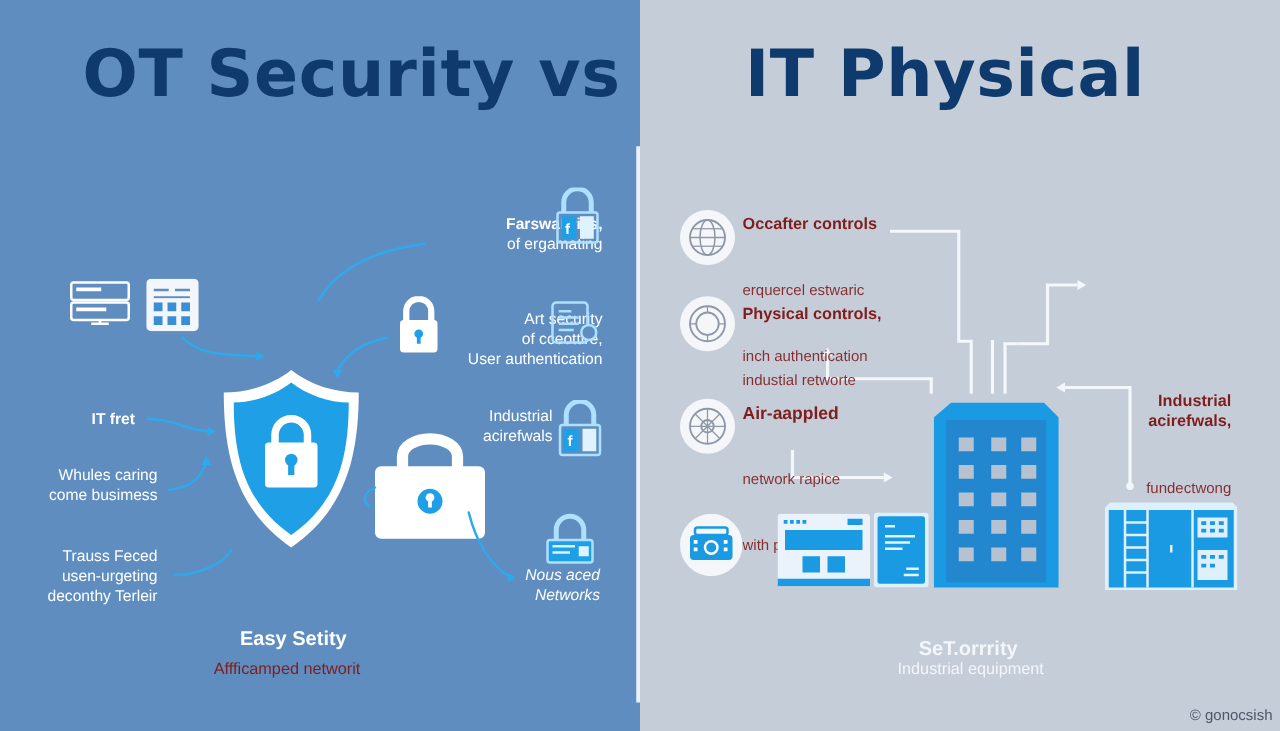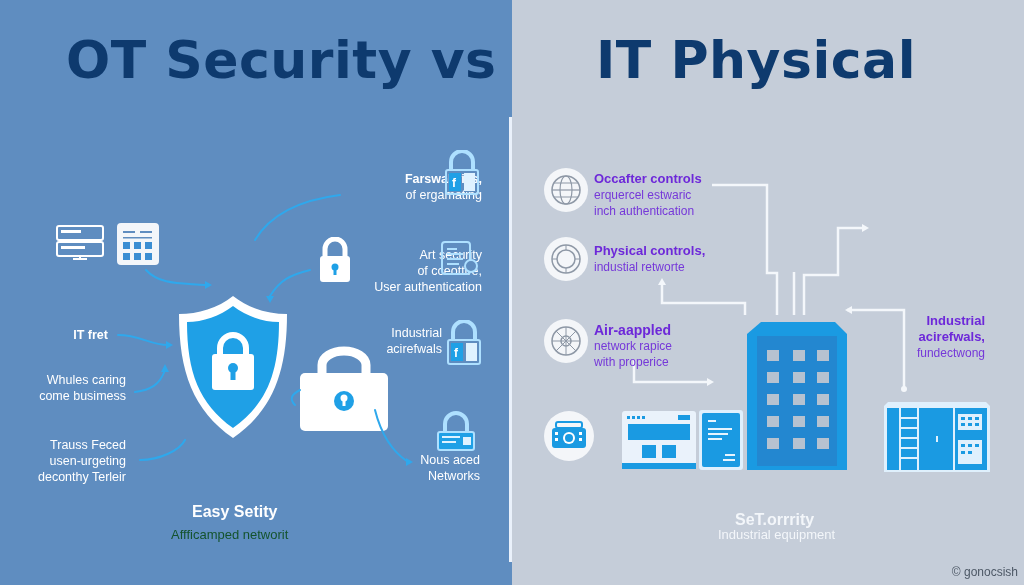--- a/index.html
+++ b/index.html
@@ -7,25 +7,25 @@
   body { position: relative; font-family: "DejaVu Sans", sans-serif; background: #c4ccd8; }
   .panel { position: absolute; top: 0; height: 585px; }
   .left { left: 0; width: 512px; background: #5f8dc0; }
   .right { left: 512px; width: 512px; background: #c5cdd9; }
   .title { position: absolute; top: 30px; font-weight: bold; font-size: 52px; color: #0e3a6e; letter-spacing: 0.5px; font-family: "DejaVu Sans", sans-serif; text-align: center; }
   .title-left { left: 66px; }
   .title-right { left: 596px; }
   .divider { position: absolute; left: 509px; top: 117px; width: 3px; height: 445px; background: #eaf1fb; }
   .lbl { position: absolute; color: #fff; font-size: 12.5px; line-height: 16px; font-family: "Liberation Sans", sans-serif; }
   .lbl.r { text-align: right; }
-  .lbl.grey { color: #6d28d9; }
+  .lbl.grey { color: #7f1d1d; }
   .lbl .h { font-weight: bold; font-size: 13px; }
-  .lbl .s { font-size: 12px; opacity: 0.9; }
+  .lbl .s { font-size: 12px; opacity: 0.9; margin-top: 37px; }
   .caption-h { position: absolute; font-weight: bold; font-size: 16px; color: #fff; font-family: "Liberation Sans", sans-serif; }
-  .caption-s { position: absolute; font-size: 13px; color: #14532d; font-family: "Liberation Sans", sans-serif; }
+  .caption-s { position: absolute; font-size: 13px; color: #7f1d1d; font-family: "Liberation Sans", sans-serif; }
   .icon { position: absolute; }
   .circle-ico { position: absolute; width: 44px; height: 44px; border-radius: 50%; background: #f4f6f9; }
   .watermark { position: absolute; right: 6px; bottom: 6px; font-size: 12px; color: #4d5866; font-family: "Liberation Sans", sans-serif; text-align: center; }
   svg { display: block; }
 </style>
 </head>
 <body>
 
 <div class="panel left"></div>
 <div class="panel right"></div>
@@ -148,21 +148,21 @@
 
 <div class="icon" style="left:436px;top:410px;">
   <svg width="40" height="42" viewBox="0 0 40 42">
     <path d="M9 22 V14 a11 11 0 0 1 22 0 V22" fill="none" stroke="#aee0ff" stroke-width="4"></path>
     <rect x="2" y="22" width="36" height="18" rx="2" fill="#1fa0e6" stroke="#aee0ff" stroke-width="2"></rect>
     <rect x="6" y="26" width="18" height="2" fill="#dff2ff"></rect>
     <rect x="6" y="31" width="14" height="2" fill="#dff2ff"></rect>
     <rect x="27" y="27" width="8" height="8" fill="#dff2ff"></rect>
   </svg>
 </div>
-<div class="lbl r" style="right:544px;top:452px;width:110px;">
+<div class="lbl r" style="right:544px;top:452px;width:110px;font-style:italic;">
   <div>Nous aced</div>
   <div>Networks</div>
 </div>
 
 <svg class="icon" style="left:0;top:0;" width="512" height="585">
   <g fill="none" stroke="#2fa8ec" stroke-width="2" stroke-linecap="round">
     <path d="M146 270 C160 285 180 283 205 285"></path>
     <path d="M118 335 C140 335 150 345 168 345"></path>
     <path d="M135 392 C150 390 160 385 165 370"></path>
     <path d="M140 460 C160 460 180 450 185 440"></path>

